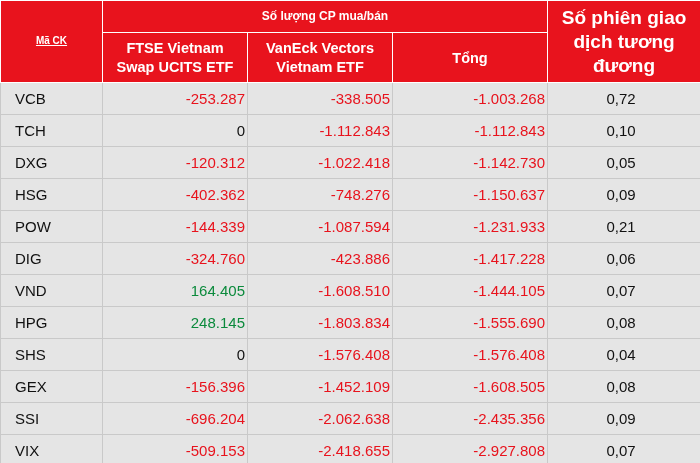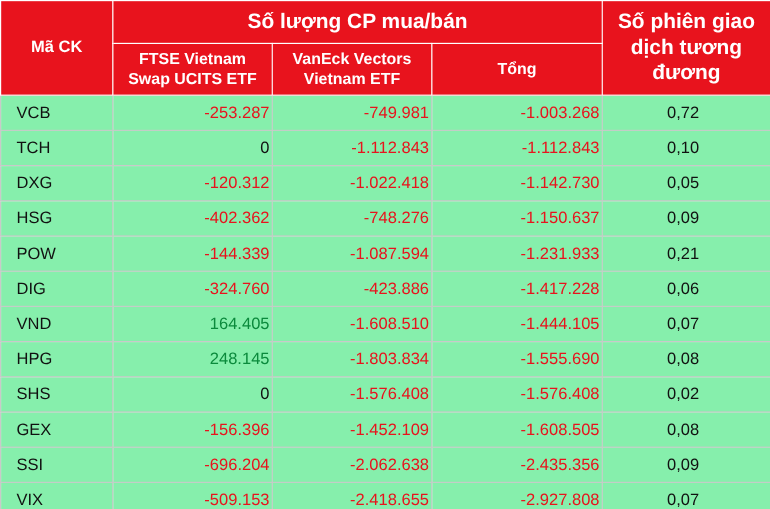--- a/index.html
+++ b/index.html
@@ -28,38 +28,39 @@
     color: #ffffff;
     font-weight: bold;
     text-align: center;
     vertical-align: middle;
     border: 1px solid #ffffff;
     font-size: 14.5px;
     line-height: 1.25;
     padding: 5px 4px;
   }
   th.group-title {
-    font-size: 19px;
+    font-size: 12px;
     padding: 7px 10px;
   }
   th.corner-left {
-    font-size: 15px;
+    font-size: 10px;
+    text-decoration: underline;
   }
   th.corner-right {
     font-size: 19px;
     padding-left: 8px;
     padding-right: 8px;
   }
   
   tbody td {
     border: 1px solid #c9c9c9;
     font-size: 15px;
     padding: 3px 8px;
     height: 25px;
-    background: #86efac;
+    background: #e5e5e5;
     color: #1a1a1a;
   }
   td.ticker {
     text-align: left;
     padding-left: 14px;
     font-size: 15px;
     color: #111111;
   }
   td.num {
     text-align: right;
@@ -102,21 +103,21 @@
       <tr>
         <th>FTSE Vietnam Swap UCITS ETF</th>
         <th>VanEck Vectors Vietnam ETF</th>
         <th>Tổng</th>
       </tr>
     </thead>
     <tbody id="table-body">
         <tr>
           <td class="ticker">VCB</td>
           <td class="num neg">-253.287</td>
-          <td class="num neg">-749.981</td>
+          <td class="num neg">-338.505</td>
           <td class="num neg">-1.003.268</td>
           <td class="ratio">0,72</td>
         </tr>
         <tr>
           <td class="ticker">TCH</td>
           <td class="num zero">0</td>
           <td class="num neg">-1.112.843</td>
           <td class="num neg">-1.112.843</td>
           <td class="ratio">0,10</td>
         </tr>
@@ -160,21 +161,21 @@
           <td class="num pos">248.145</td>
           <td class="num neg">-1.803.834</td>
           <td class="num neg">-1.555.690</td>
           <td class="ratio">0,08</td>
         </tr>
         <tr>
           <td class="ticker">SHS</td>
           <td class="num zero">0</td>
           <td class="num neg">-1.576.408</td>
           <td class="num neg">-1.576.408</td>
-          <td class="ratio">0,02</td>
+          <td class="ratio">0,04</td>
         </tr>
         <tr>
           <td class="ticker">GEX</td>
           <td class="num neg">-156.396</td>
           <td class="num neg">-1.452.109</td>
           <td class="num neg">-1.608.505</td>
           <td class="ratio">0,08</td>
         </tr>
         <tr>
           <td class="ticker">SSI</td>

